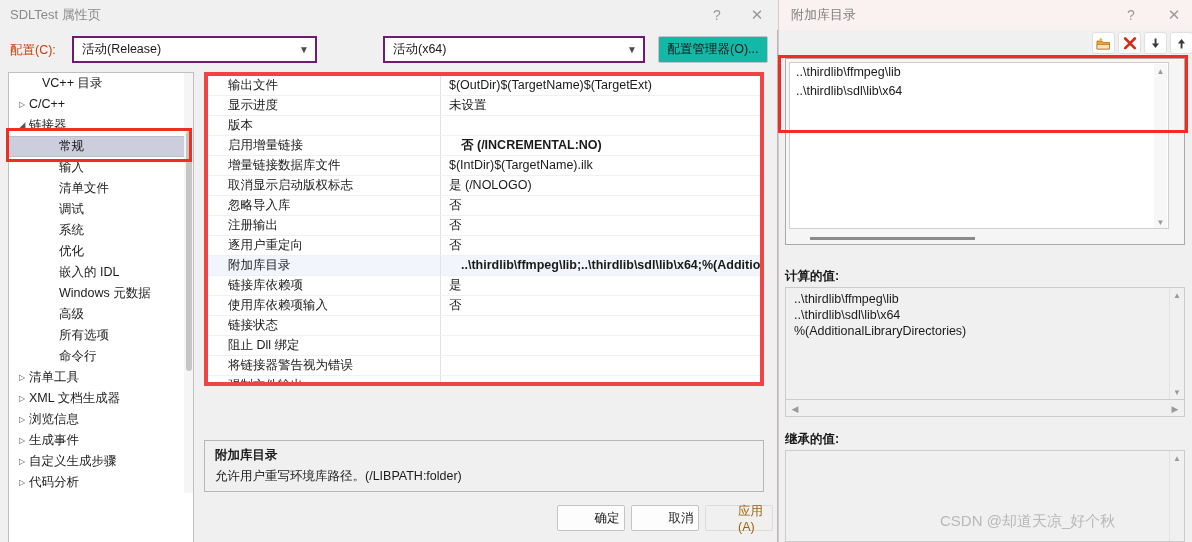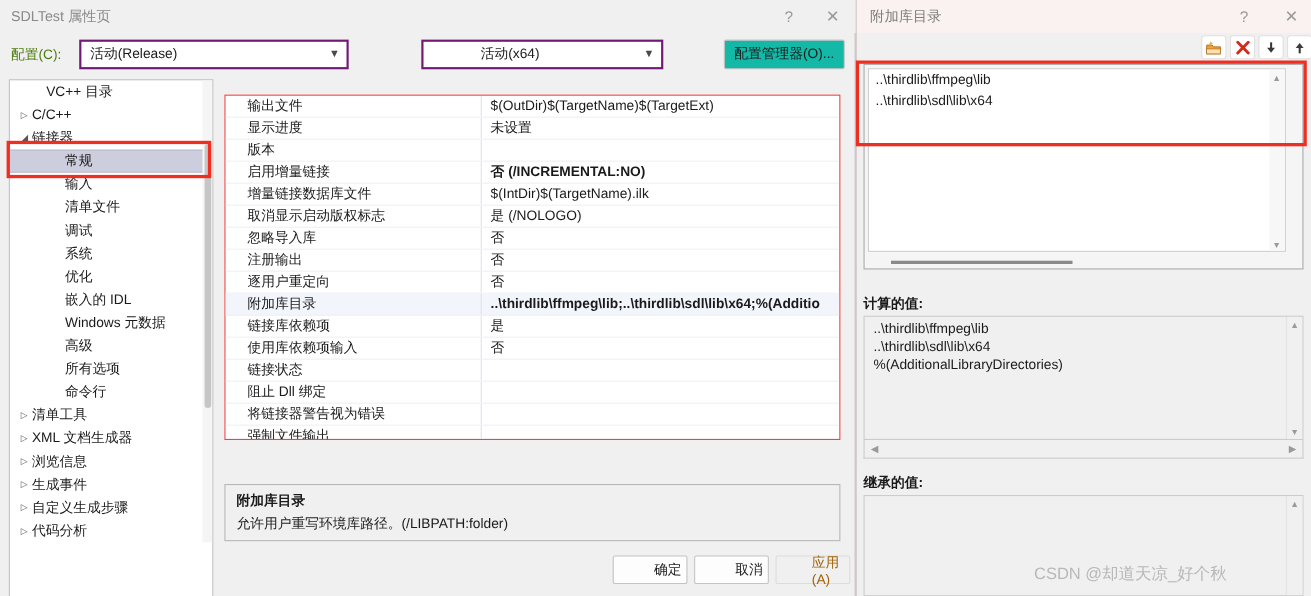--- a/index.html
+++ b/index.html
@@ -31,36 +31,36 @@
   .titlebar-btn {
     position: absolute; top: 0; height: 30px; width: 34px;
     display: flex; align-items: center; justify-content: center;
     color: #9a9a9a; font-size: 14px;
   }
   #left-help-btn { left: 700px; }
   #left-close-btn { left: 740px; font-size: 15px; }
 
   
   #config-row { position: absolute; left: 0; top: 36px; width: 778px; height: 30px; }
-  .field-label { position: absolute; font-size: 12.5px; color: #4d7c0f; top: 6px; }
+  .field-label { position: absolute; font-size: 12.5px; color: #c2410c; top: 6px; }
   #config-label { left: 10px; }
   #platform-label { left: 387px; }
   .combo {
     position: absolute; top: 0; height: 27px;
     background: #ffffff; border: 2px solid #701a75;
     box-sizing: border-box;
     display: flex; align-items: center;
   }
   .combo .combo-text { padding-left: 8px; font-size: 12.5px; flex: 1; }
   .combo .chev {
     width: 22px; text-align: center; color: #4a4a4a; font-size: 10px;
     line-height: 1;
   }
   #config-combo { left: 72px; width: 245px; }
-  #platform-combo { left: 383px; width: 220px; padding-left: 44px; }
+  #platform-combo { left: 383px; width: 262px; }
   #config-mgr-btn {
     position: absolute; left: 658px; top: 0; width: 110px; height: 27px;
     background: #14b8a6; border: 1px solid #c4c4c4; border-radius: 2px;
     box-sizing: border-box;
     display: flex; align-items: center; justify-content: center;
     font-size: 12.5px;
   }
 
   
   #tree-panel {
@@ -91,41 +91,41 @@
     position: absolute; right: 0; top: 0; width: 9px; height: 420px;
     background: #f5f5f5;
   }
   #tree-thumb {
     position: absolute; right: 1px; top: 58px; width: 6px; height: 240px;
     background: #c6c6c6; border-radius: 3px;
   }
 
   
   #grid-panel {
-    position: absolute; left: 204px; top: 86px; width: 560px; height: 314px;
-    background: #ffffff; border: 1px solid #ef4444; box-sizing: border-box;
+    position: absolute; left: 204px; top: 72px; width: 560px; height: 314px;
+    background: #ffffff; border: 4px solid #ef4444; box-sizing: border-box;
     overflow: hidden;
   }
   .grid-row {
     position: relative; height: 19px; line-height: 19px;
     border-bottom: 1px solid #eef0f6;
     display: flex;
     font-size: 12.5px;
   }
   .grid-row .rname {
     width: 233px; min-width: 233px; padding-left: 20px;
     box-sizing: border-box;
     border-right: 1px solid #dfe2ec;
     overflow: hidden; white-space: nowrap;
   }
   .grid-row .rval {
     flex: 1; padding-left: 8px; overflow: hidden; white-space: nowrap;
   }
   .grid-row.selected { background: #f2f5fc; }
-  .grid-row.bold .rval { font-weight: bold; }
+  .grid-row.bold .rval { font-weight: bold; margin-left: 12px; }
 
   
   #desc-panel {
     position: absolute; left: 204px; top: 440px; width: 560px; height: 52px;
     background: #f0f0f0; border: 1px solid #b7b7b7; box-sizing: border-box;
     padding: 6px 10px;
   }
   #desc-title { font-size: 12.5px; font-weight: bold; }
   #desc-body { font-size: 12.5px; margin-top: 4px; }
 

